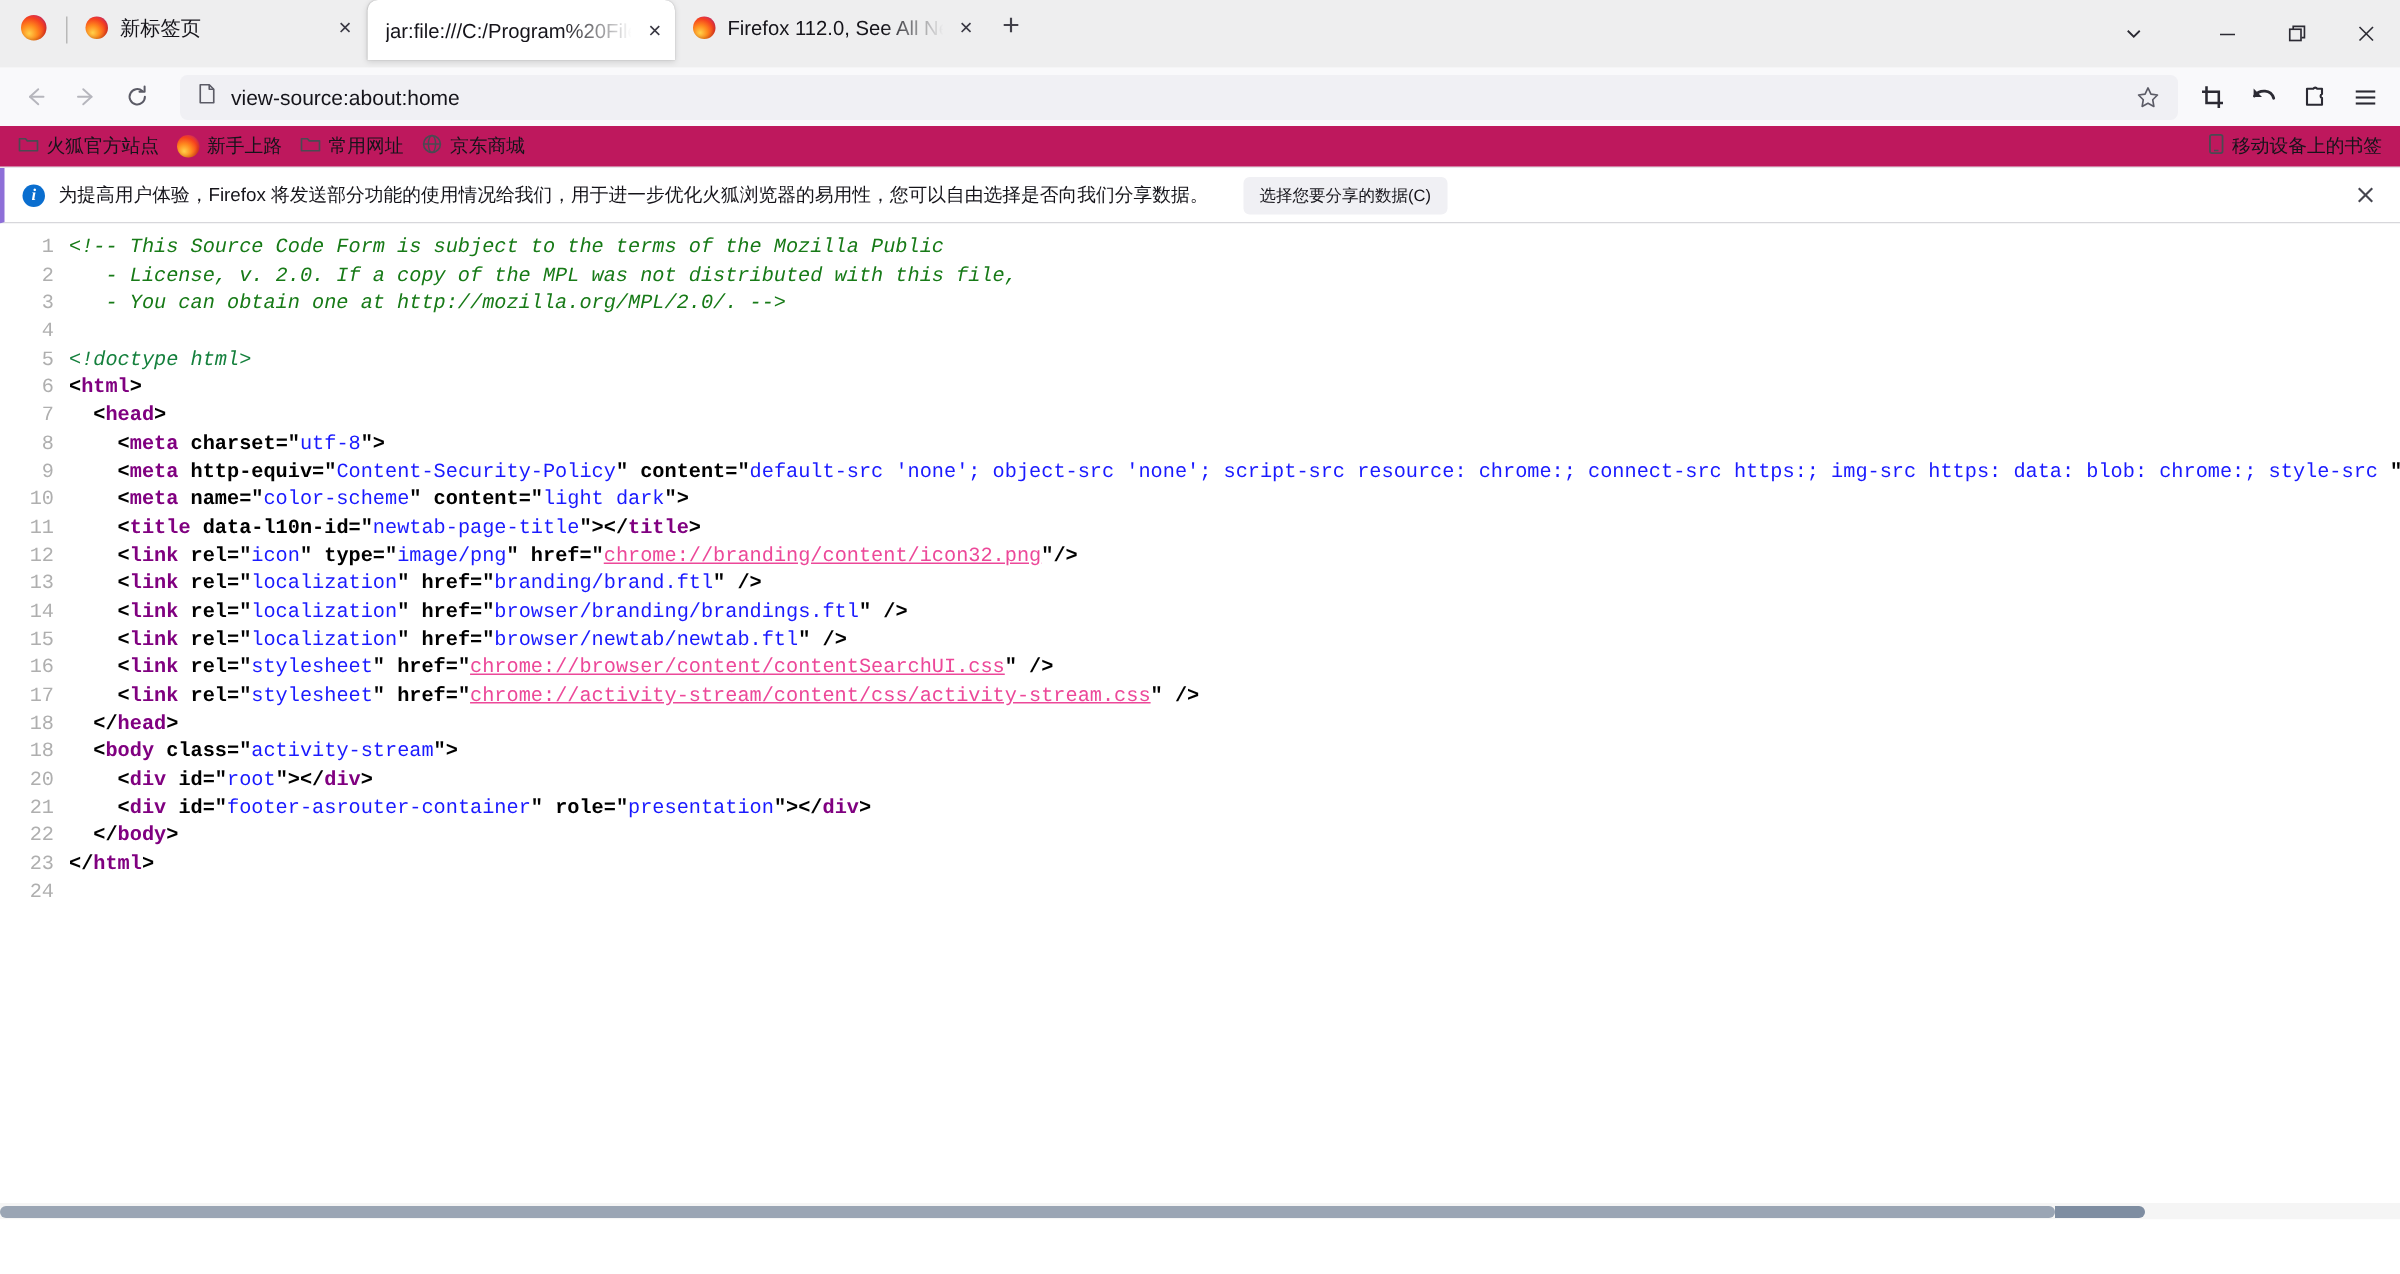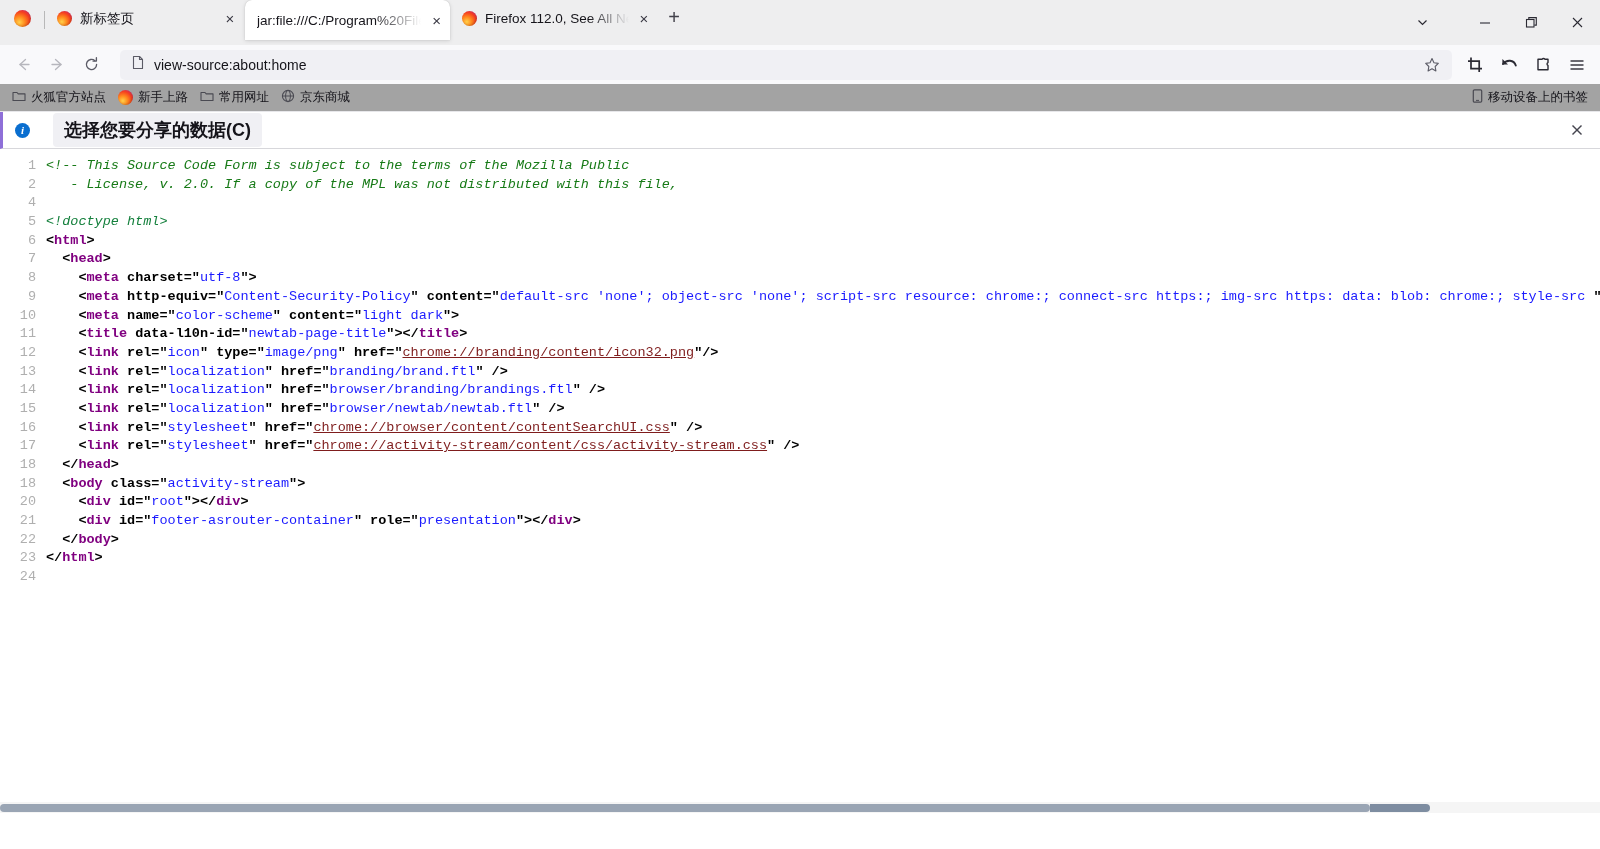--- a/index.html
+++ b/index.html
@@ -118,21 +118,21 @@
   .star { margin-left: auto; width: 28px; height: 26px; display:flex; align-items:center; justify-content:center; }
   .toolbtn {
     width: 34px; height: 31px;
     display: flex; align-items: center; justify-content: center;
     border-radius: 5px; color: #2b2a33;
   }
 
   
   .bmbar {
     height: 28px;
-    background: #a3a3a3;
+    background: #be185d;
     display: flex; align-items: center;
     padding: 0 6px;
     font-size: 12.5px; color: #15141a;
     border-bottom: 1px solid #e7e7ea;
     text-align: center;
   }
   .bm {
     display: flex; align-items: center; gap: 5px;
     padding: 3px 6px; border-radius: 4px;
     white-space: nowrap;
@@ -156,21 +156,21 @@
     font-size: 11px; font-weight: bold; font-style: italic;
     display: flex; align-items: center; justify-content: center;
     font-family: "Liberation Serif", serif;
     flex: 0 0 auto;
   }
   .notif-btn {
     background: #f0f0f4;
     border: none;
     border-radius: 4px;
     padding: 5px 11px;
-    font-size: 18px; font-weight: bold; color: #15141a;
+    font-size: 11px; font-weight: normal; color: #15141a;
     font-family: "Liberation Sans", sans-serif;
     margin-left: 14px;
     text-align: center;
   }
   .notif-close {
     margin-left: auto;
     width: 26px; height: 26px;
     display: flex; align-items: center; justify-content: center;
     color: #45454f; font-size: 14px;
   }
@@ -194,21 +194,21 @@
     color: #afafaf;
     margin-right: 10px;
     -webkit-user-select: none; user-select: none;
   }
   .cmt { color: #177a17; font-style: italic; font-family: Liberation Mono, monospace; }
   .doct { color: #15803d; font-style: italic; }
   .tag { color: #800080; font-weight: bold; }
   .attn { color: #000000; font-weight: bold; }
   .attv { color: #1a1aff; }
   .punc { color: #000000; font-weight: bold; }
-  .lnk { color: #7f1d1d; text-decoration: underline; }
+  .lnk { color: #ec4899; text-decoration: underline; }
 
   .hscroll {
     position: absolute;
     left: 0; right: 0; bottom: 0;
     height: 11px;
     background: #f5f5f5;
   }
   .hthumb {
     position: absolute; left: 0; top: 2px;
     height: 8px; width: 1370px;
@@ -376,33 +376,35 @@
           <rect x="1.3" y="0.9" width="8.4" height="12.2" rx="1.2" stroke="#4a4a52" stroke-width="1.2" fill="none"></rect>
           <line x1="4" y1="11.4" x2="7" y2="11.4" stroke="#4a4a52" stroke-width="1"></line>
         </svg>
     </span>
     <span>移动设备上的书签</span>
   </div>
 </div>
 
 <div class="notif">
   <span class="info-circle">i</span>
+  <span>为提高用户体验，Firefox 将发送部分功能的使用情况给我们，用于进一步优化火狐浏览器的易用性，您可以自由选择是否向我们分享数据。</span>
   <button class="notif-btn">选择您要分享的数据(C)</button>
   <span class="notif-close">
     <svg width="12" height="12" viewBox="0 0 12 12">
         <line x1="1.5" y1="1.5" x2="10.5" y2="10.5" stroke="#45454f" stroke-width="1.4"></line>
         <line x1="10.5" y1="1.5" x2="1.5" y2="10.5" stroke="#45454f" stroke-width="1.4"></line>
       </svg>
   </span>
 </div>
 
 <div class="source">
   <div id="code">
       <div class="srcline"><span class="ln">1</span><span class="cmt">&lt;!-- This Source Code Form is subject to the terms of the Mozilla Public</span></div>
       <div class="srcline"><span class="ln">2</span><span class="cmt">   - License, v. 2.0. If a copy of the MPL was not distributed with this file,</span></div>
+      <div class="srcline"><span class="ln">3</span><span class="cmt">   - You can obtain one at http://mozilla.org/MPL/2.0/. --&gt;</span></div>
       <div class="srcline"><span class="ln">4</span></div>
       <div class="srcline"><span class="ln">5</span><span class="doct">&lt;!doctype html&gt;</span></div>
       <div class="srcline"><span class="ln">6</span><span class="punc">&lt;</span><span class="tag">html</span><span class="punc">&gt;</span></div>
       <div class="srcline"><span class="ln">7</span><span>  </span><span class="punc">&lt;</span><span class="tag">head</span><span class="punc">&gt;</span></div>
       <div class="srcline"><span class="ln">8</span><span>    </span><span class="punc">&lt;</span><span class="tag">meta</span><span> </span><span class="attn">charset</span><span class="punc">="</span><span class="attv">utf-8</span><span class="punc">"&gt;</span></div>
       <div class="srcline"><span class="ln">9</span><span>    </span><span class="punc">&lt;</span><span class="tag">meta</span><span> </span><span class="attn">http-equiv</span><span class="punc">="</span><span class="attv">Content-Security-Policy</span><span class="punc">" </span><span class="attn">content</span><span class="punc">="</span><span class="attv">default-src 'none'; object-src 'none'; script-src resource: chrome:; connect-src https:; img-src https: data: blob: chrome:; style-src </span><span class="punc">"</span></div>
       <div class="srcline"><span class="ln">10</span><span>    </span><span class="punc">&lt;</span><span class="tag">meta</span><span> </span><span class="attn">name</span><span class="punc">="</span><span class="attv">color-scheme</span><span class="punc">" </span><span class="attn">content</span><span class="punc">="</span><span class="attv">light dark</span><span class="punc">"&gt;</span></div>
       <div class="srcline"><span class="ln">11</span><span>    </span><span class="punc">&lt;</span><span class="tag">title</span><span> </span><span class="attn">data-l10n-id</span><span class="punc">="</span><span class="attv">newtab-page-title</span><span class="punc">"&gt;</span><span class="punc">&lt;/</span><span class="tag">title</span><span class="punc">&gt;</span></div>
       <div class="srcline"><span class="ln">12</span><span>    </span><span class="punc">&lt;</span><span class="tag">link</span><span> </span><span class="attn">rel</span><span class="punc">="</span><span class="attv">icon</span><span class="punc">" </span><span class="attn">type</span><span class="punc">="</span><span class="attv">image/png</span><span class="punc">" </span><span class="attn">href</span><span class="punc">="</span><span class="lnk">chrome://branding/content/icon32.png</span><span class="punc">"/&gt;</span></div>
       <div class="srcline"><span class="ln">13</span><span>    </span><span class="punc">&lt;</span><span class="tag">link</span><span> </span><span class="attn">rel</span><span class="punc">="</span><span class="attv">localization</span><span class="punc">" </span><span class="attn">href</span><span class="punc">="</span><span class="attv">branding/brand.ftl</span><span class="punc">" /&gt;</span></div>

